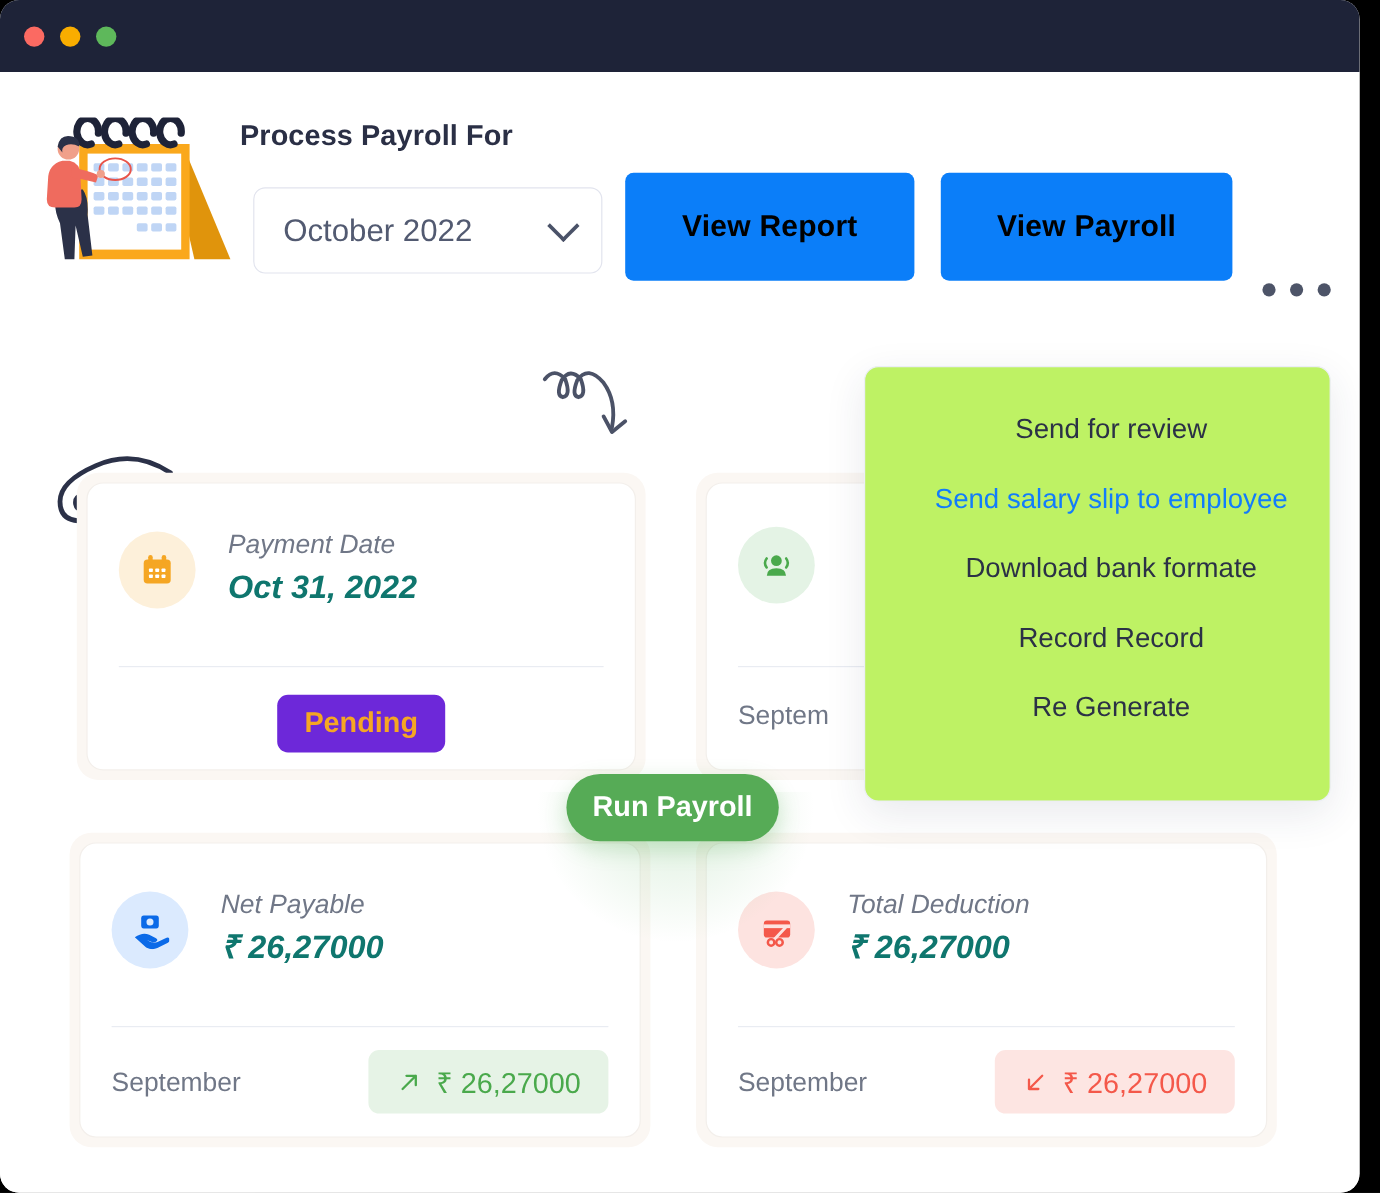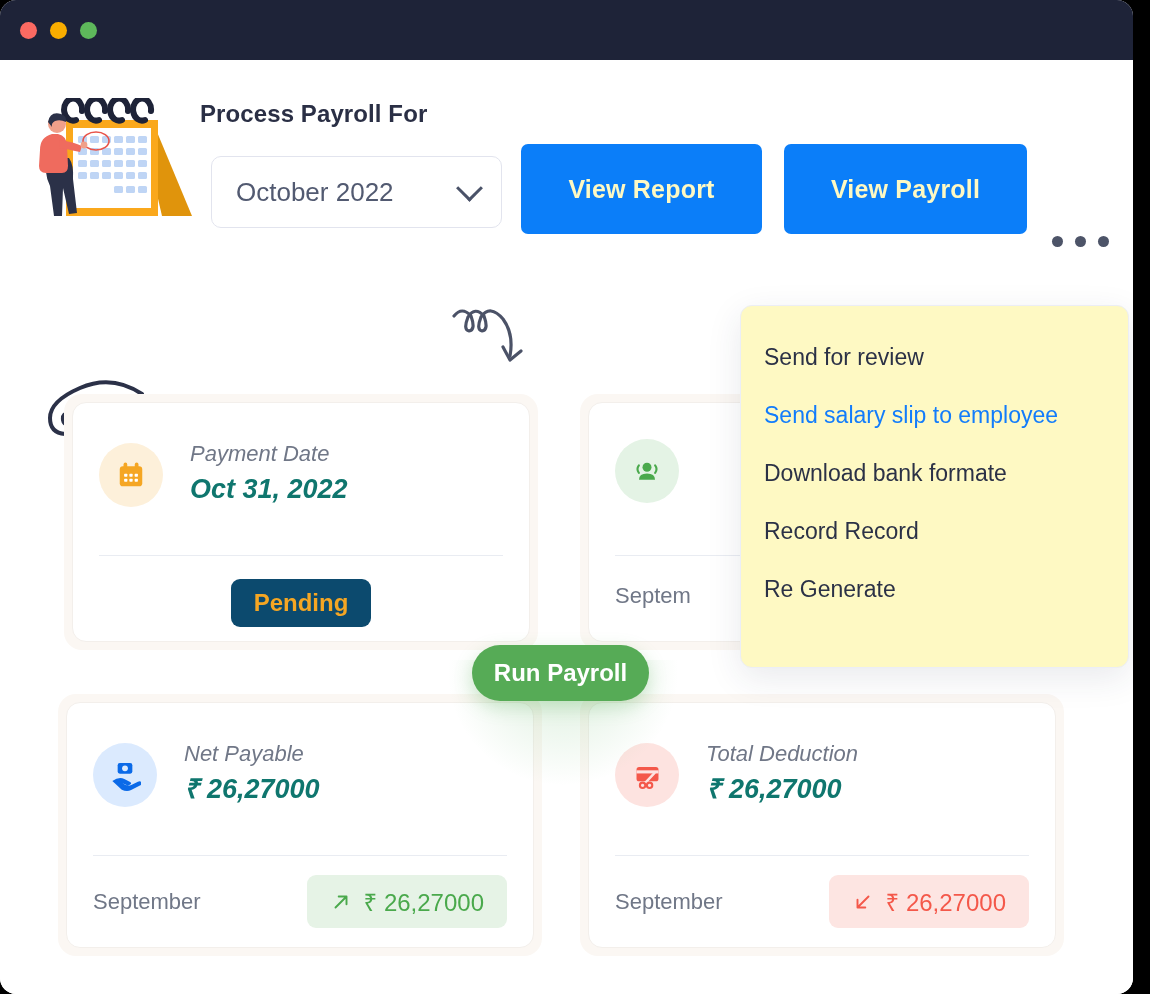--- a/index.html
+++ b/index.html
@@ -53,21 +53,21 @@
   }
   #month-select .val { font-size: 26px; color: #525a71; font-weight: 400; }
   .chev {
     width: 19px; height: 19px;
     border-right: 3.2px solid #4a5268; border-bottom: 3.2px solid #4a5268;
     transform: rotate(45deg) translate(-3px,-3px);
   }
   .btn-primary {
     position: absolute; top: 84px; height: 90px;
     background: #0b7ef9; border: none; border-radius: 7px;
-    color: #fef9c3; font-size: 25px; font-weight: 700;
+    color: #000000; font-size: 25px; font-weight: 700;
     font-family: "Liberation Sans", sans-serif;
     cursor: pointer; letter-spacing: .2px;
   }
   #view-report  { left: 521px;  width: 241px; }
   #view-payroll { left: 784px;  width: 243px; }
   #kebab {
     position: absolute; left: 1052px; top: 176px;
     display: flex; gap: 12px; cursor: pointer;
   }
   #kebab i { width: 11px; height: 11px; border-radius: 50%; background: #4d5468; display: block; }
@@ -116,21 +116,21 @@
   }
   .card-footer {
     position: absolute; left: 0; right: 0;
     display: flex; align-items: center; justify-content: space-between;
     padding: 0 26px;
   }
   .pill {
     border-radius: 9px; font-size: 24px; font-weight: 700;
     padding: 10px 23px;
   }
-  .pill-pending { background: #0c4a6e; color: #f5a623; }
+  .pill-pending { background: #6d28d9; color: #f5a623; }
   .pill-up   { background: #e6f3e6; color: #4aa94c; font-weight: 400; display: flex; align-items: center; gap: 12px; }
   .pill-down { background: #fde5e2; color: #f4584a; font-weight: 400; display: flex; align-items: center; gap: 12px; }
   .month-text { font-size: 22px; color: #707787; }
 
   
   #run-glow {
     position: absolute; left: 443px; top: 600px;
     width: 240px; height: 130px;
     background: radial-gradient(ellipse at 50% 10%, rgba(92,180,97,.22), rgba(92,180,97,0) 68%);
     pointer-events: none;
@@ -141,27 +141,28 @@
     background: #56ab56; border: none; border-radius: 28px;
     color: #fff; font-size: 24px; font-weight: 700;
     font-family: "Liberation Sans", sans-serif;
     cursor: pointer;
     box-shadow: 0 6px 18px rgba(86,171,86,.28);
     text-align: center;
   }
 
   
   #dropdown {
-    position: absolute; left: 740px; top: 245px;
+    position: absolute; left: 720px; top: 245px;
     width: 389px; height: 363px;
-    background: #fef9c3;
+    background: #bef264;
     border: 1px solid #eceef5;
     border-radius: 12px;
     box-shadow: 0 10px 34px rgba(40,50,80,.10);
     padding: 22px 0 22px 0;
+    text-align: center;
   }
   .menu-item {
     font-size: 23px; color: #2b3146;
     padding: 0 0 0 23px;
     height: 58px; line-height: 58px;
     cursor: pointer; white-space: nowrap;
   }
   .menu-item.active { color: #127cfb; }
 </style>
 </head>

